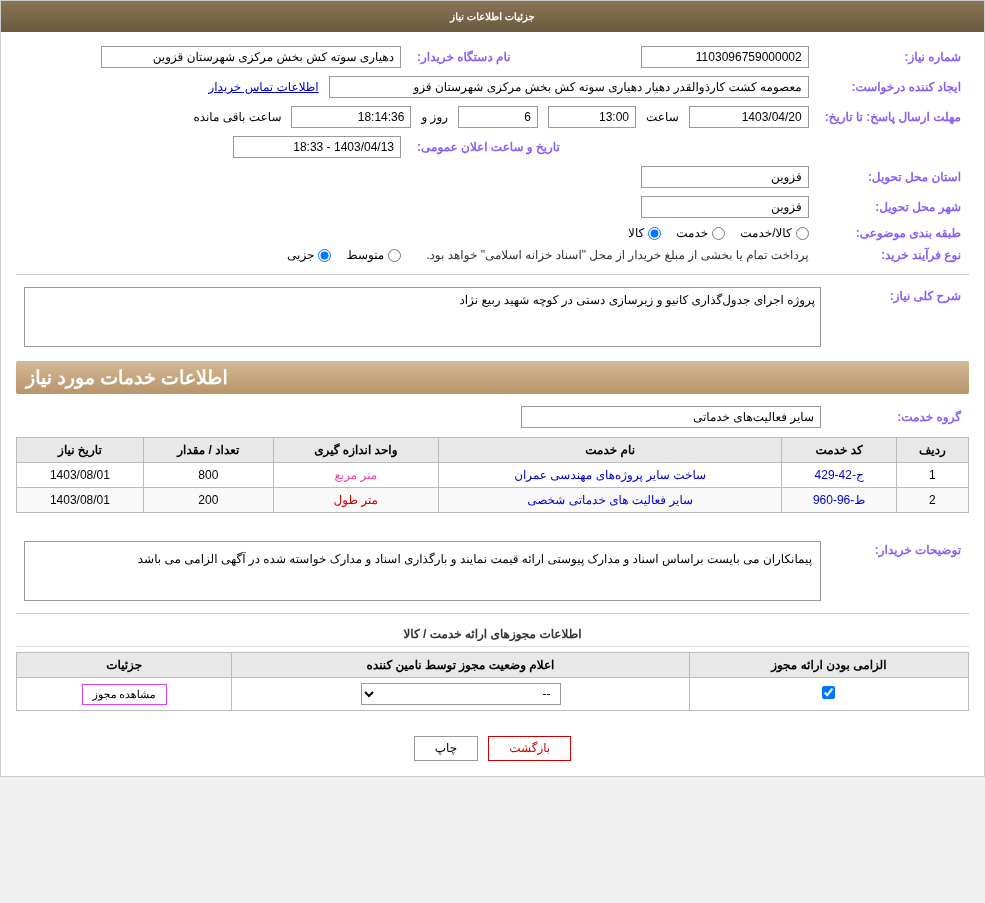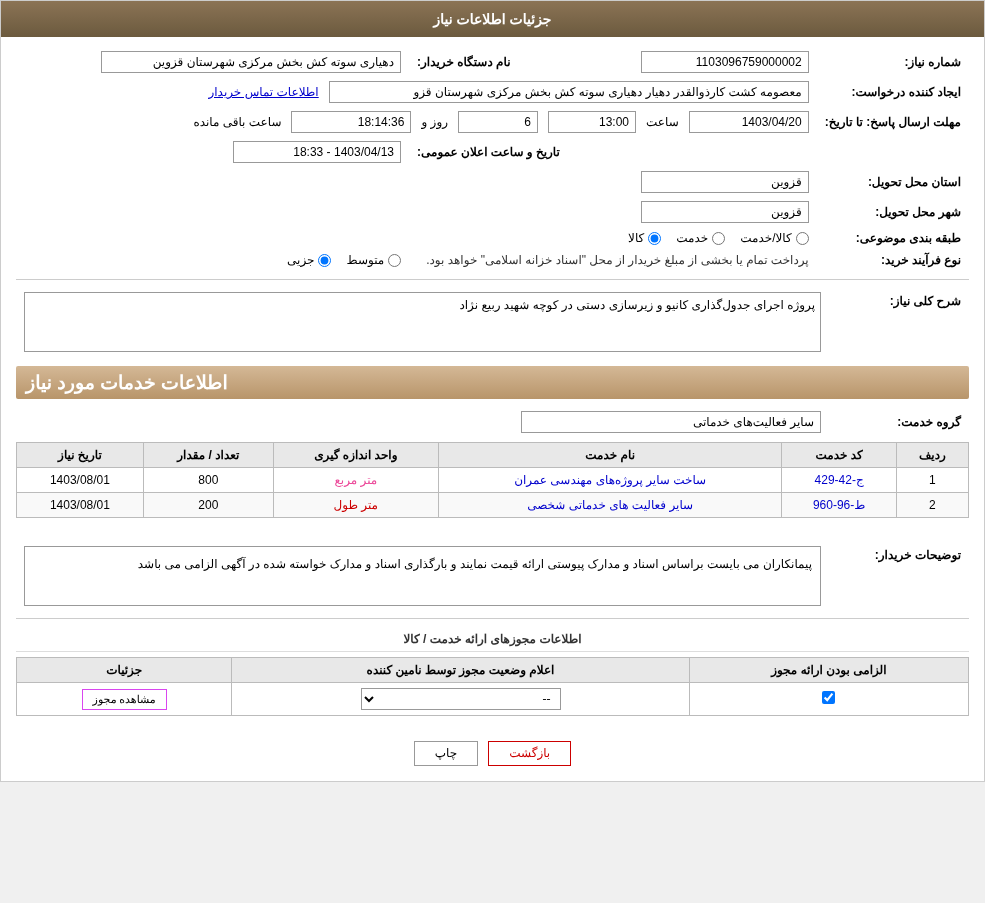--- a/index.html
+++ b/index.html
@@ -13,21 +13,21 @@
       max-width: 985px;
       margin: 0 auto;
       background: #fff;
       border: 1px solid #ccc;
     }
     .header-bar {
       background: linear-gradient(to bottom, #8B7355, #6B5A3E);
       color: #fff;
       text-align: center;
       padding: 10px 15px;
-      font-size: 14px;
+      font-size: 10px;
       font-weight: bold;
     }
     .content {
       padding: 10px 15px;
     }
     .section-title {
       background: linear-gradient(to bottom, #d4b896, #b8956a);
       color: #fff;
       text-align: left;
       padding: 5px 10px;
@@ -38,21 +38,21 @@
     }
     .info-table {
       width: 100%;
       border-collapse: collapse;
     }
     .info-table td {
       padding: 4px 8px;
       vertical-align: middle;
     }
     .label-cell {
-      color: #000000;
+      color: #8b5cf6;
       font-weight: bold;
       text-align: right;
       white-space: nowrap;
       width: 140px;
     }
     .value-cell {
       text-align: right;
     }
     .input-box {
       border: 1px solid #999;

